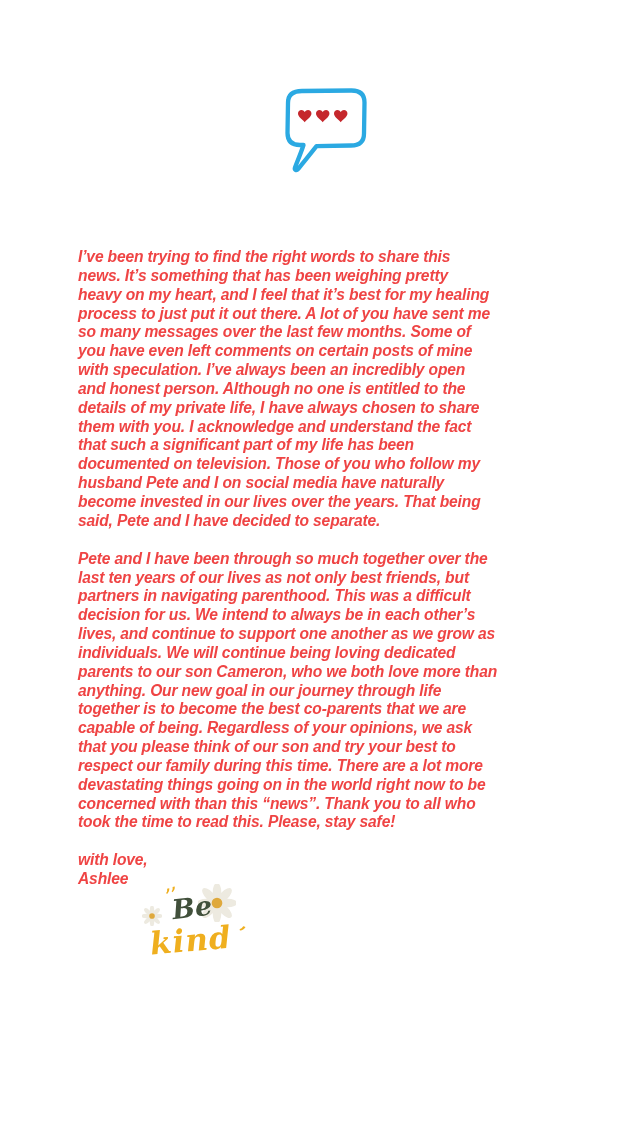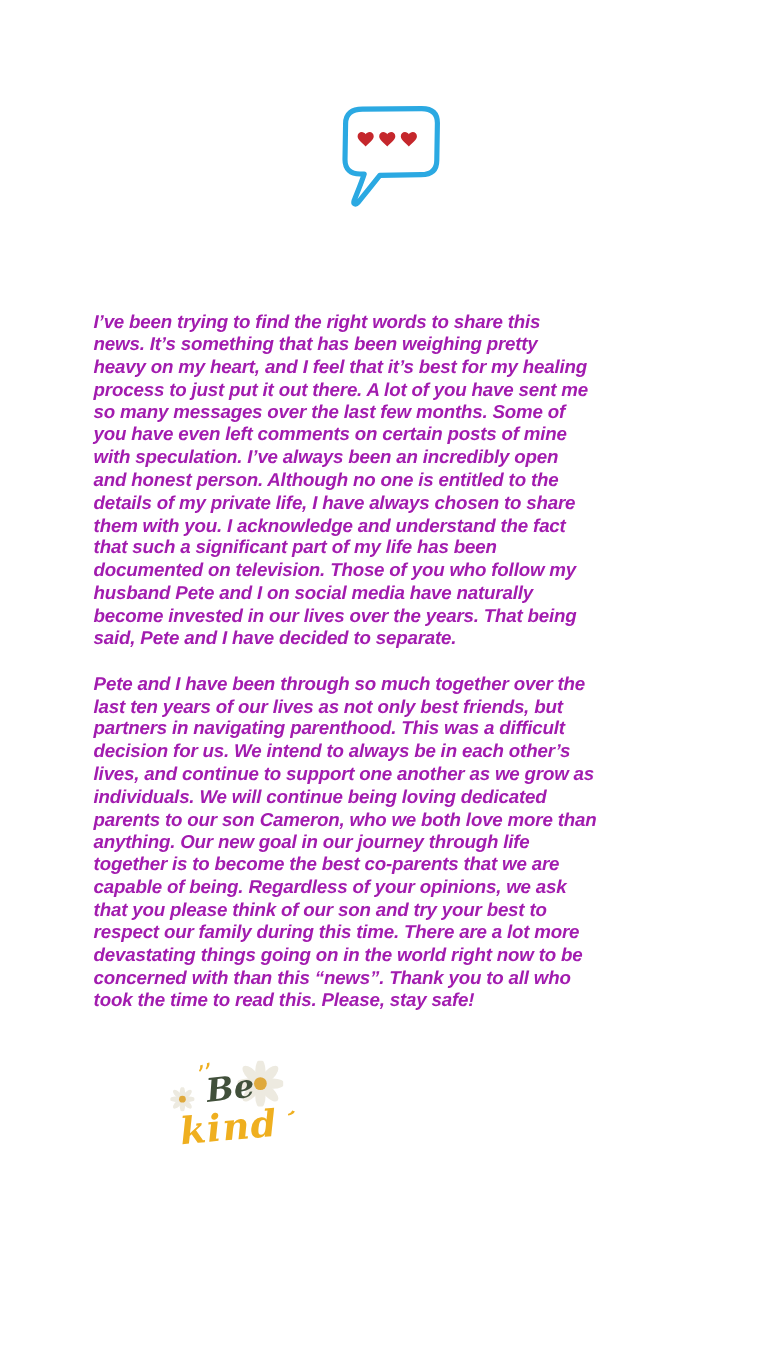--- a/index.html
+++ b/index.html
@@ -22,23 +22,23 @@
     left: 276px;
     top: 84px;
     width: 100px;
     height: 94px;
   }
 
   
   .message {
     position: absolute;
     left: 78px;
-    top: 260px;
+    top: 248px;
     width: 540px;
-    color: #a21caf;
+    color: #ef4444;
   }
   .message p {
     margin: 0 0 19px 0;
     font-size: 15.6px;
     line-height: 18.85px;
     font-weight: bold;
     font-style: italic;
     letter-spacing: -0.15px;
     white-space: pre-line;
   }
@@ -150,20 +150,22 @@
 individuals. We will continue being loving dedicated
 parents to our son Cameron, who we both love more than
 anything. Our new goal in our journey through life
 together is to become the best co-parents that we are
 capable of being. Regardless of your opinions, we ask
 that you please think of our son and try your best to
 respect our family during this time. There are a lot more
 devastating things going on in the world right now to be
 concerned with than this “news”. Thank you to all who
 took the time to read this. Please, stay safe!</p>
+    <p class="signoff">with love,
+Ashlee</p>
   </div>
 
   <div class="be-kind">
     <svg class="daisy-small" width="20" height="20" viewBox="-16 -16 32 32">
       <g fill="#EDEAE0">
         <ellipse cx="0" cy="-9" rx="3.6" ry="8"></ellipse>
         <ellipse cx="0" cy="-9" rx="3.6" ry="8" transform="rotate(45)"></ellipse>
         <ellipse cx="0" cy="-9" rx="3.6" ry="8" transform="rotate(90)"></ellipse>
         <ellipse cx="0" cy="-9" rx="3.6" ry="8" transform="rotate(135)"></ellipse>
         <ellipse cx="0" cy="-9" rx="3.6" ry="8" transform="rotate(180)"></ellipse>

